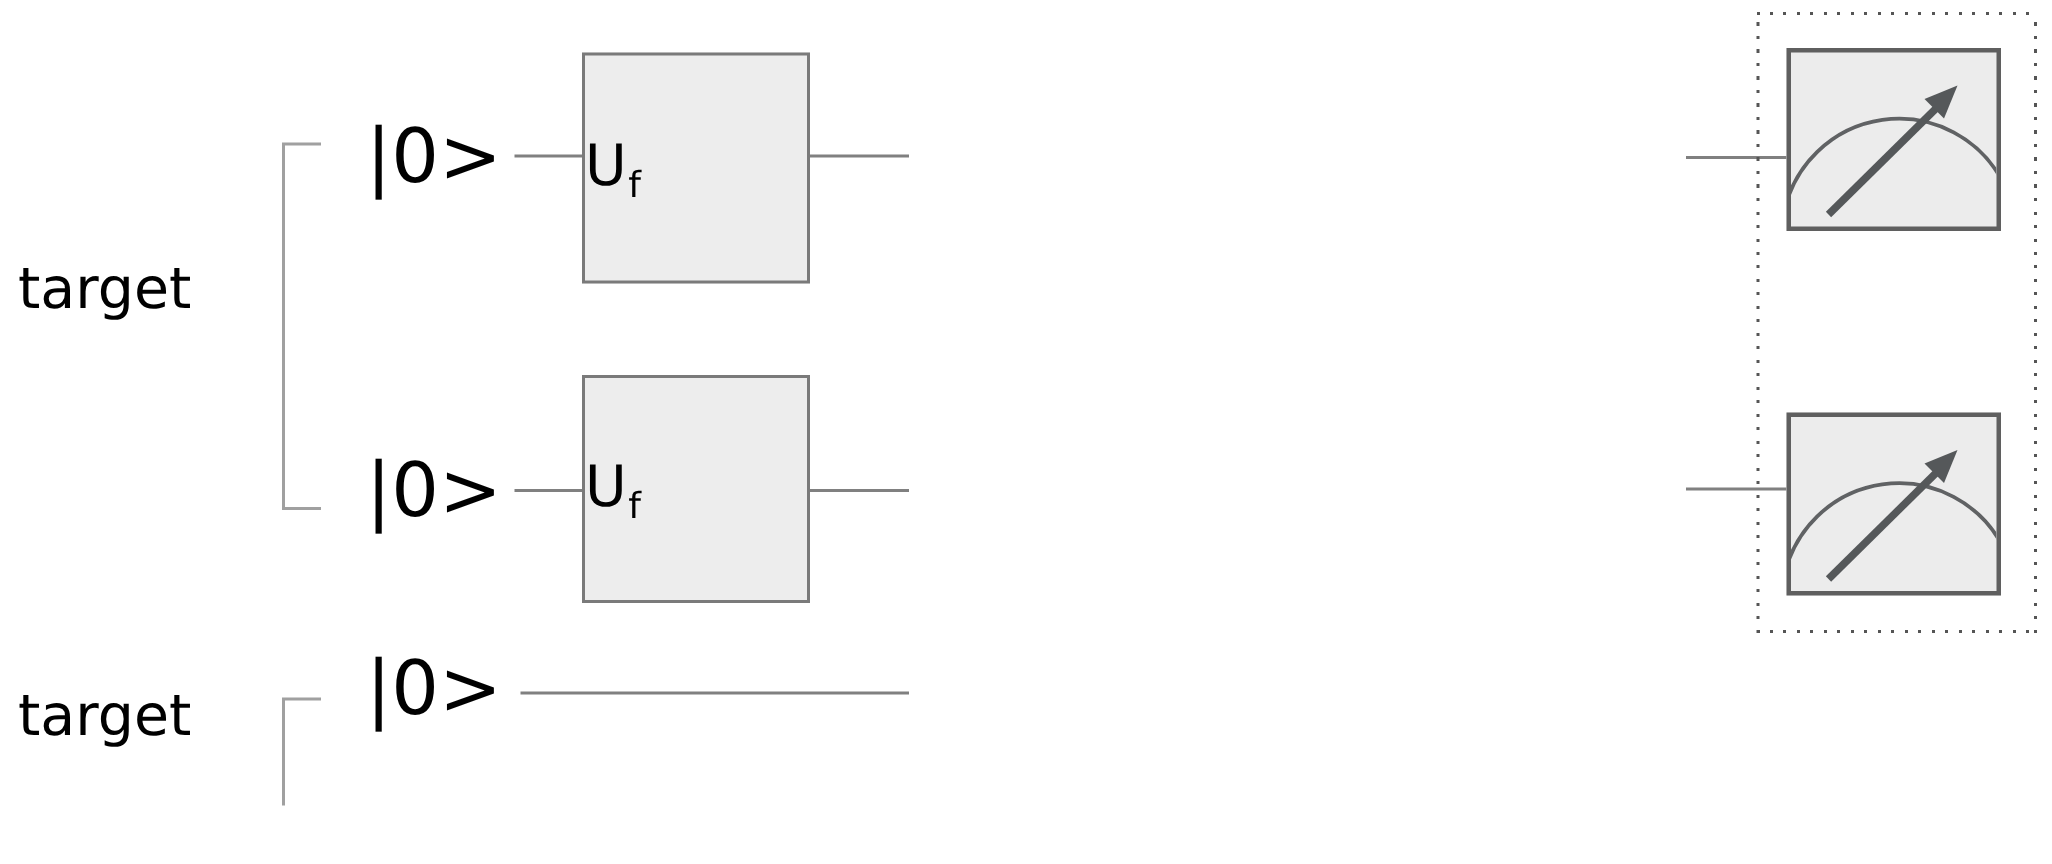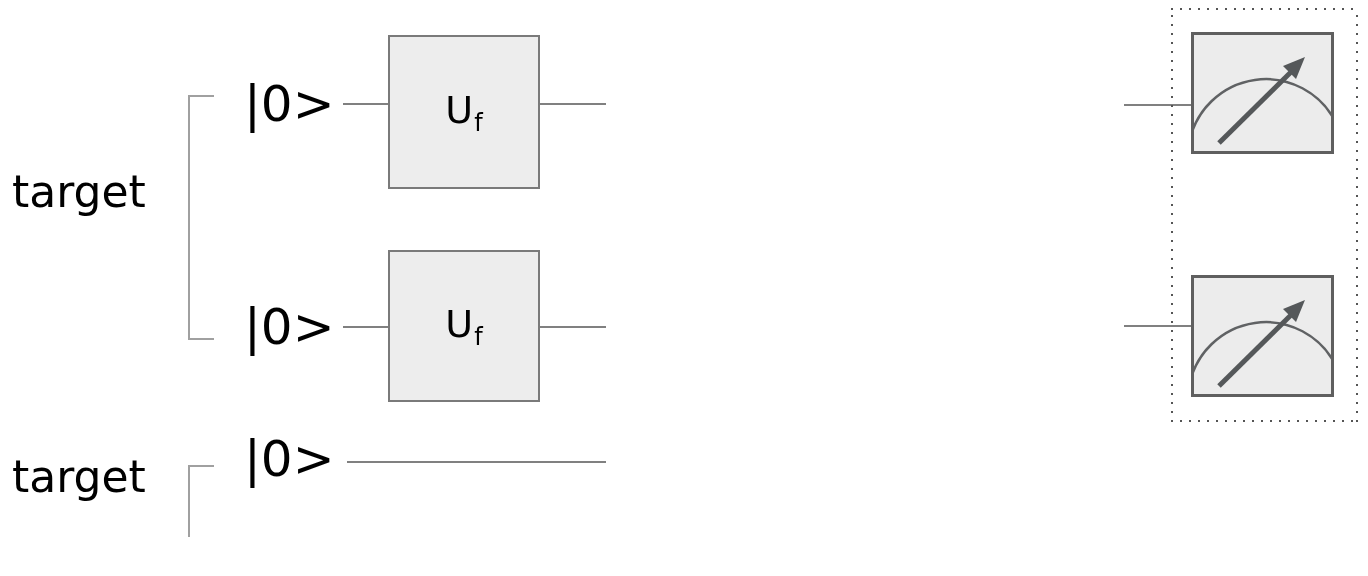--- a/index.html
+++ b/index.html
@@ -6,21 +6,21 @@
   #canvas{
     position:relative;
     width:1368px;height:576px;
     background:var(--background,#ffffff);
     font-family:"DejaVu Sans","Liberation Sans",sans-serif;
     color:var(--text,#000);
     overflow:hidden;
   }
   .reg-label{
     position:absolute;left:12px;
-    font-size:44px;line-height:40px;color:var(--text,#000);
+    font-size:38px;line-height:40px;color:var(--text,#000);
     white-space:nowrap;
   }
   #label-target{top:172px;}
   #label-ancilla{top:457px;}
 
   .bracket{position:absolute;border-left:2px solid var(--bracket,#a0a0a0);}
   .bracket::before,.bracket::after{
     content:"";position:absolute;left:0;width:24px;height:2px;
     background:var(--bracket,#a0a0a0);
   }
@@ -45,21 +45,21 @@
   #w1c{left:1124px;top:104px;width:67px;}
   #w2a{left:343px;top:326px;width:45px;}
   #w2b{left:540px;top:326px;width:66px;}
   #w2c{left:1124px;top:325px;width:67px;}
   #w3 {left:347px;top:461px;width:259px;}
 
   .gate{
     position:absolute;
     background:var(--gate_fill,#ededed);
     border:2px solid var(--gate_border,#7a7a7a);
-    display:flex;align-items:center;justify-content:center;
+    display:flex;align-items:center;
     box-sizing:border-box;
   }
   .uf-gate{left:388px;width:152px;font-size:38px;}
   #uf-gate-1{top:35px;height:154px;}
   #uf-gate-2{top:250px;height:152px;}
   .uf-gate .gate-sub{font-size:24px;vertical-align:-8px;margin-left:1px;}
 
   #unitary-gate{
     left:604px;top:36px;width:520px;height:523px;
     flex-direction:column;

